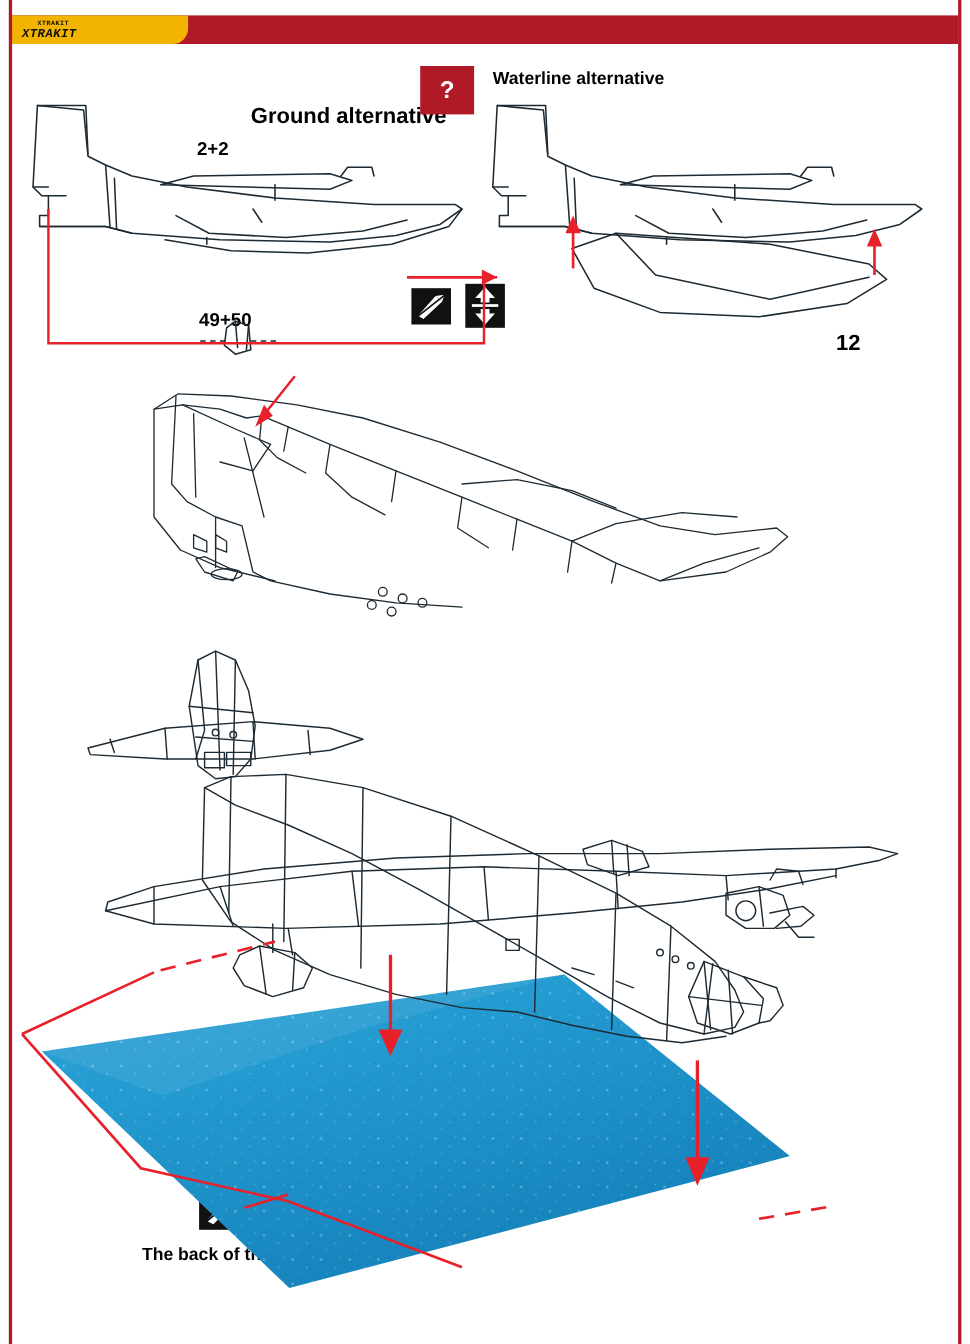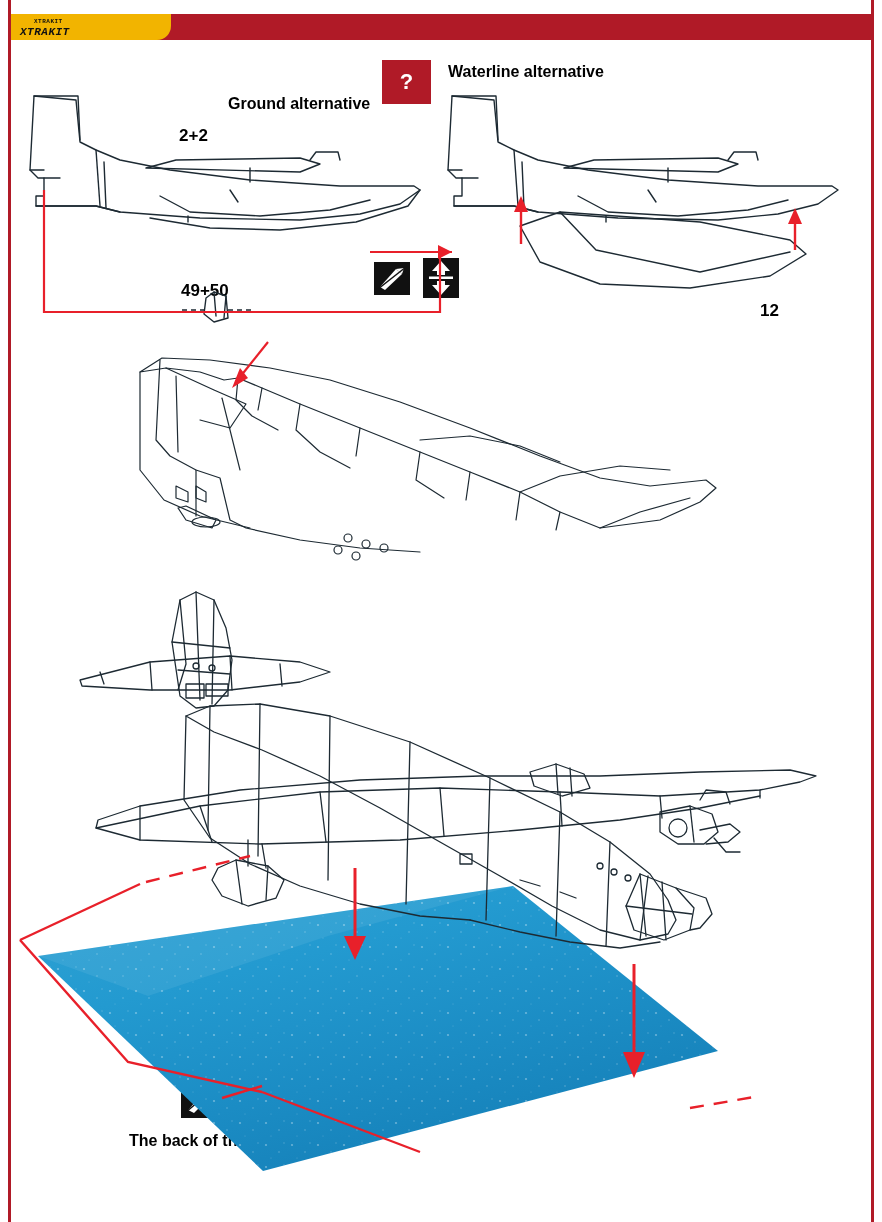--- a/index.html
+++ b/index.html
@@ -55,25 +55,25 @@
   }
   .logo .logo-top { padding-left: 14px; font-size: 6px; }
   .logo .logo-bot { font-size: 11px; font-style: italic; }
 
   
   .label {
     position: absolute;
     font-weight: bold;
     white-space: nowrap;
   }
-  .lbl-ground  { left: 228px; top:  95px; font-size: 16px; }
+  .lbl-ground  { left: 228px; top:  95px; font-size: 20px; }
   .lbl-water   { left: 448px; top:  63px; font-size: 16px; text-align: center; }
   .lbl-1p2     { left: 179px; top: 126px; font-size: 17px; }
   .lbl-4950    { left: 181px; top: 281px; font-size: 17px; text-align: right; }
-  .lbl-12      { left: 760px; top: 301px; font-size: 17px; }
+  .lbl-12      { left: 760px; top: 301px; font-size: 20px; }
   .lbl-backbox { left: 129px; top: 1132px; font-size: 16px; }
 
   .question-box {
     position: absolute;
     left: 382px; top: 60px;
     width: 49px; height: 44px;
     background: #b01a27;
     color: #ffffff;
     font-size: 22px;
     font-weight: bold;

